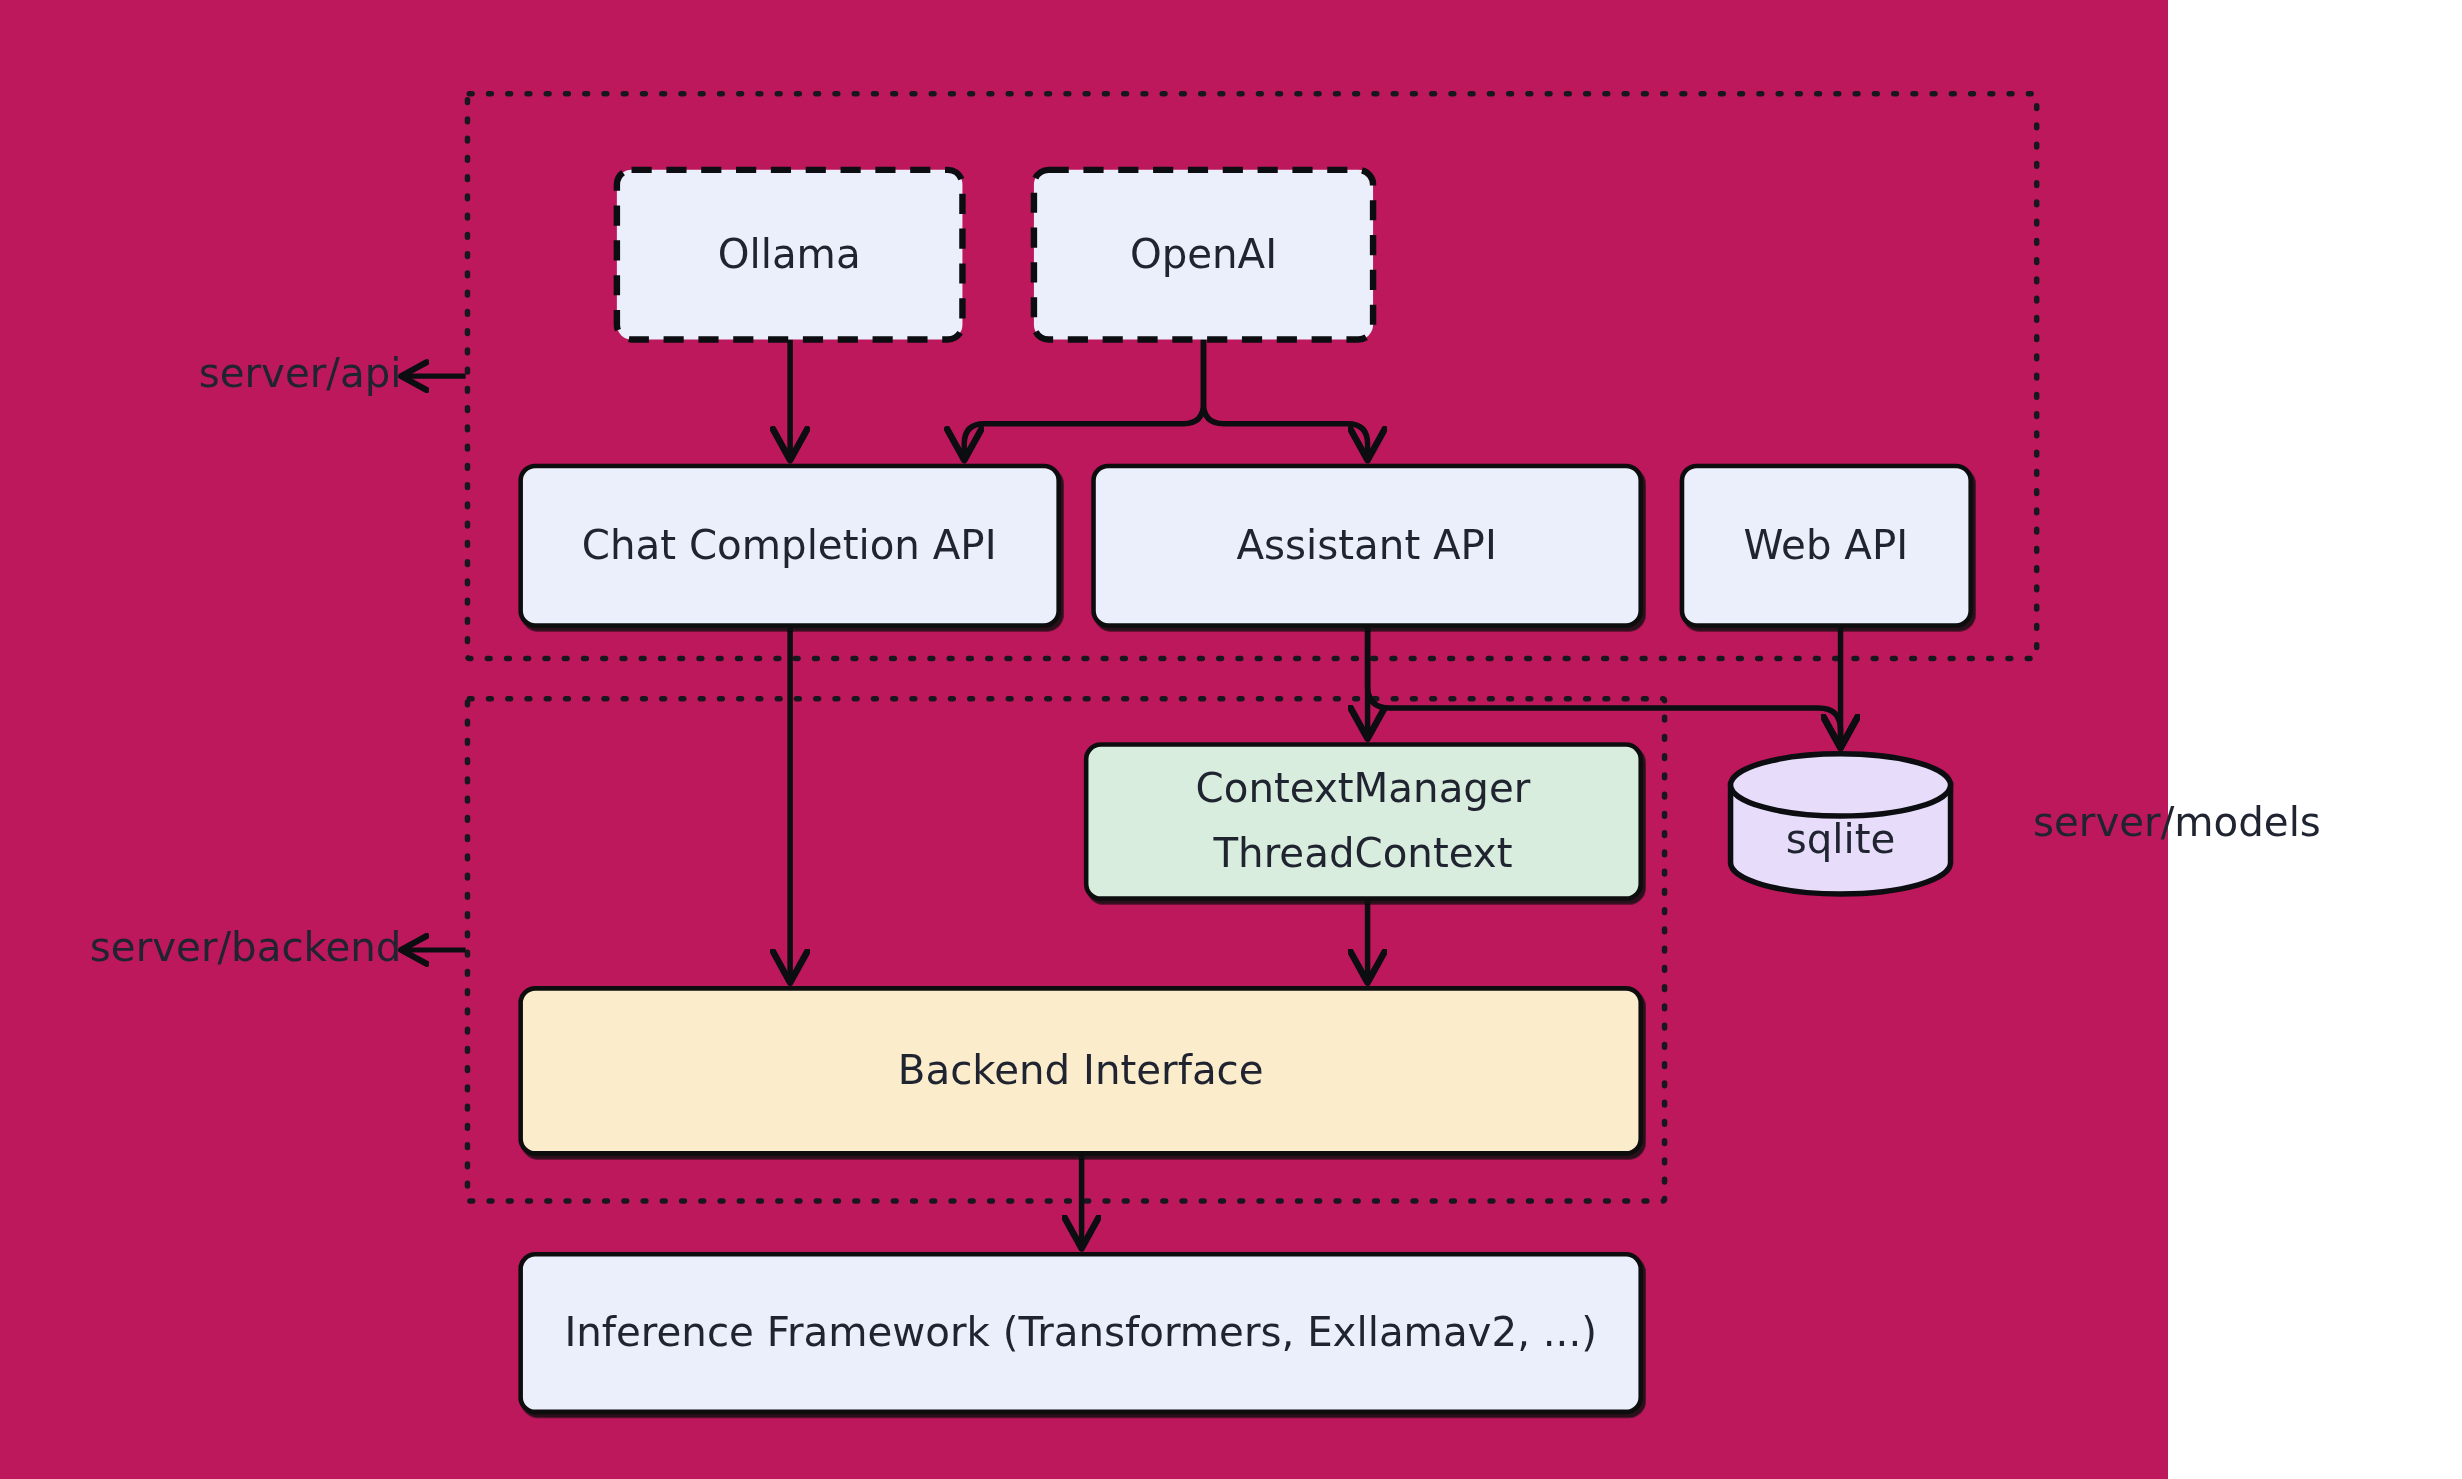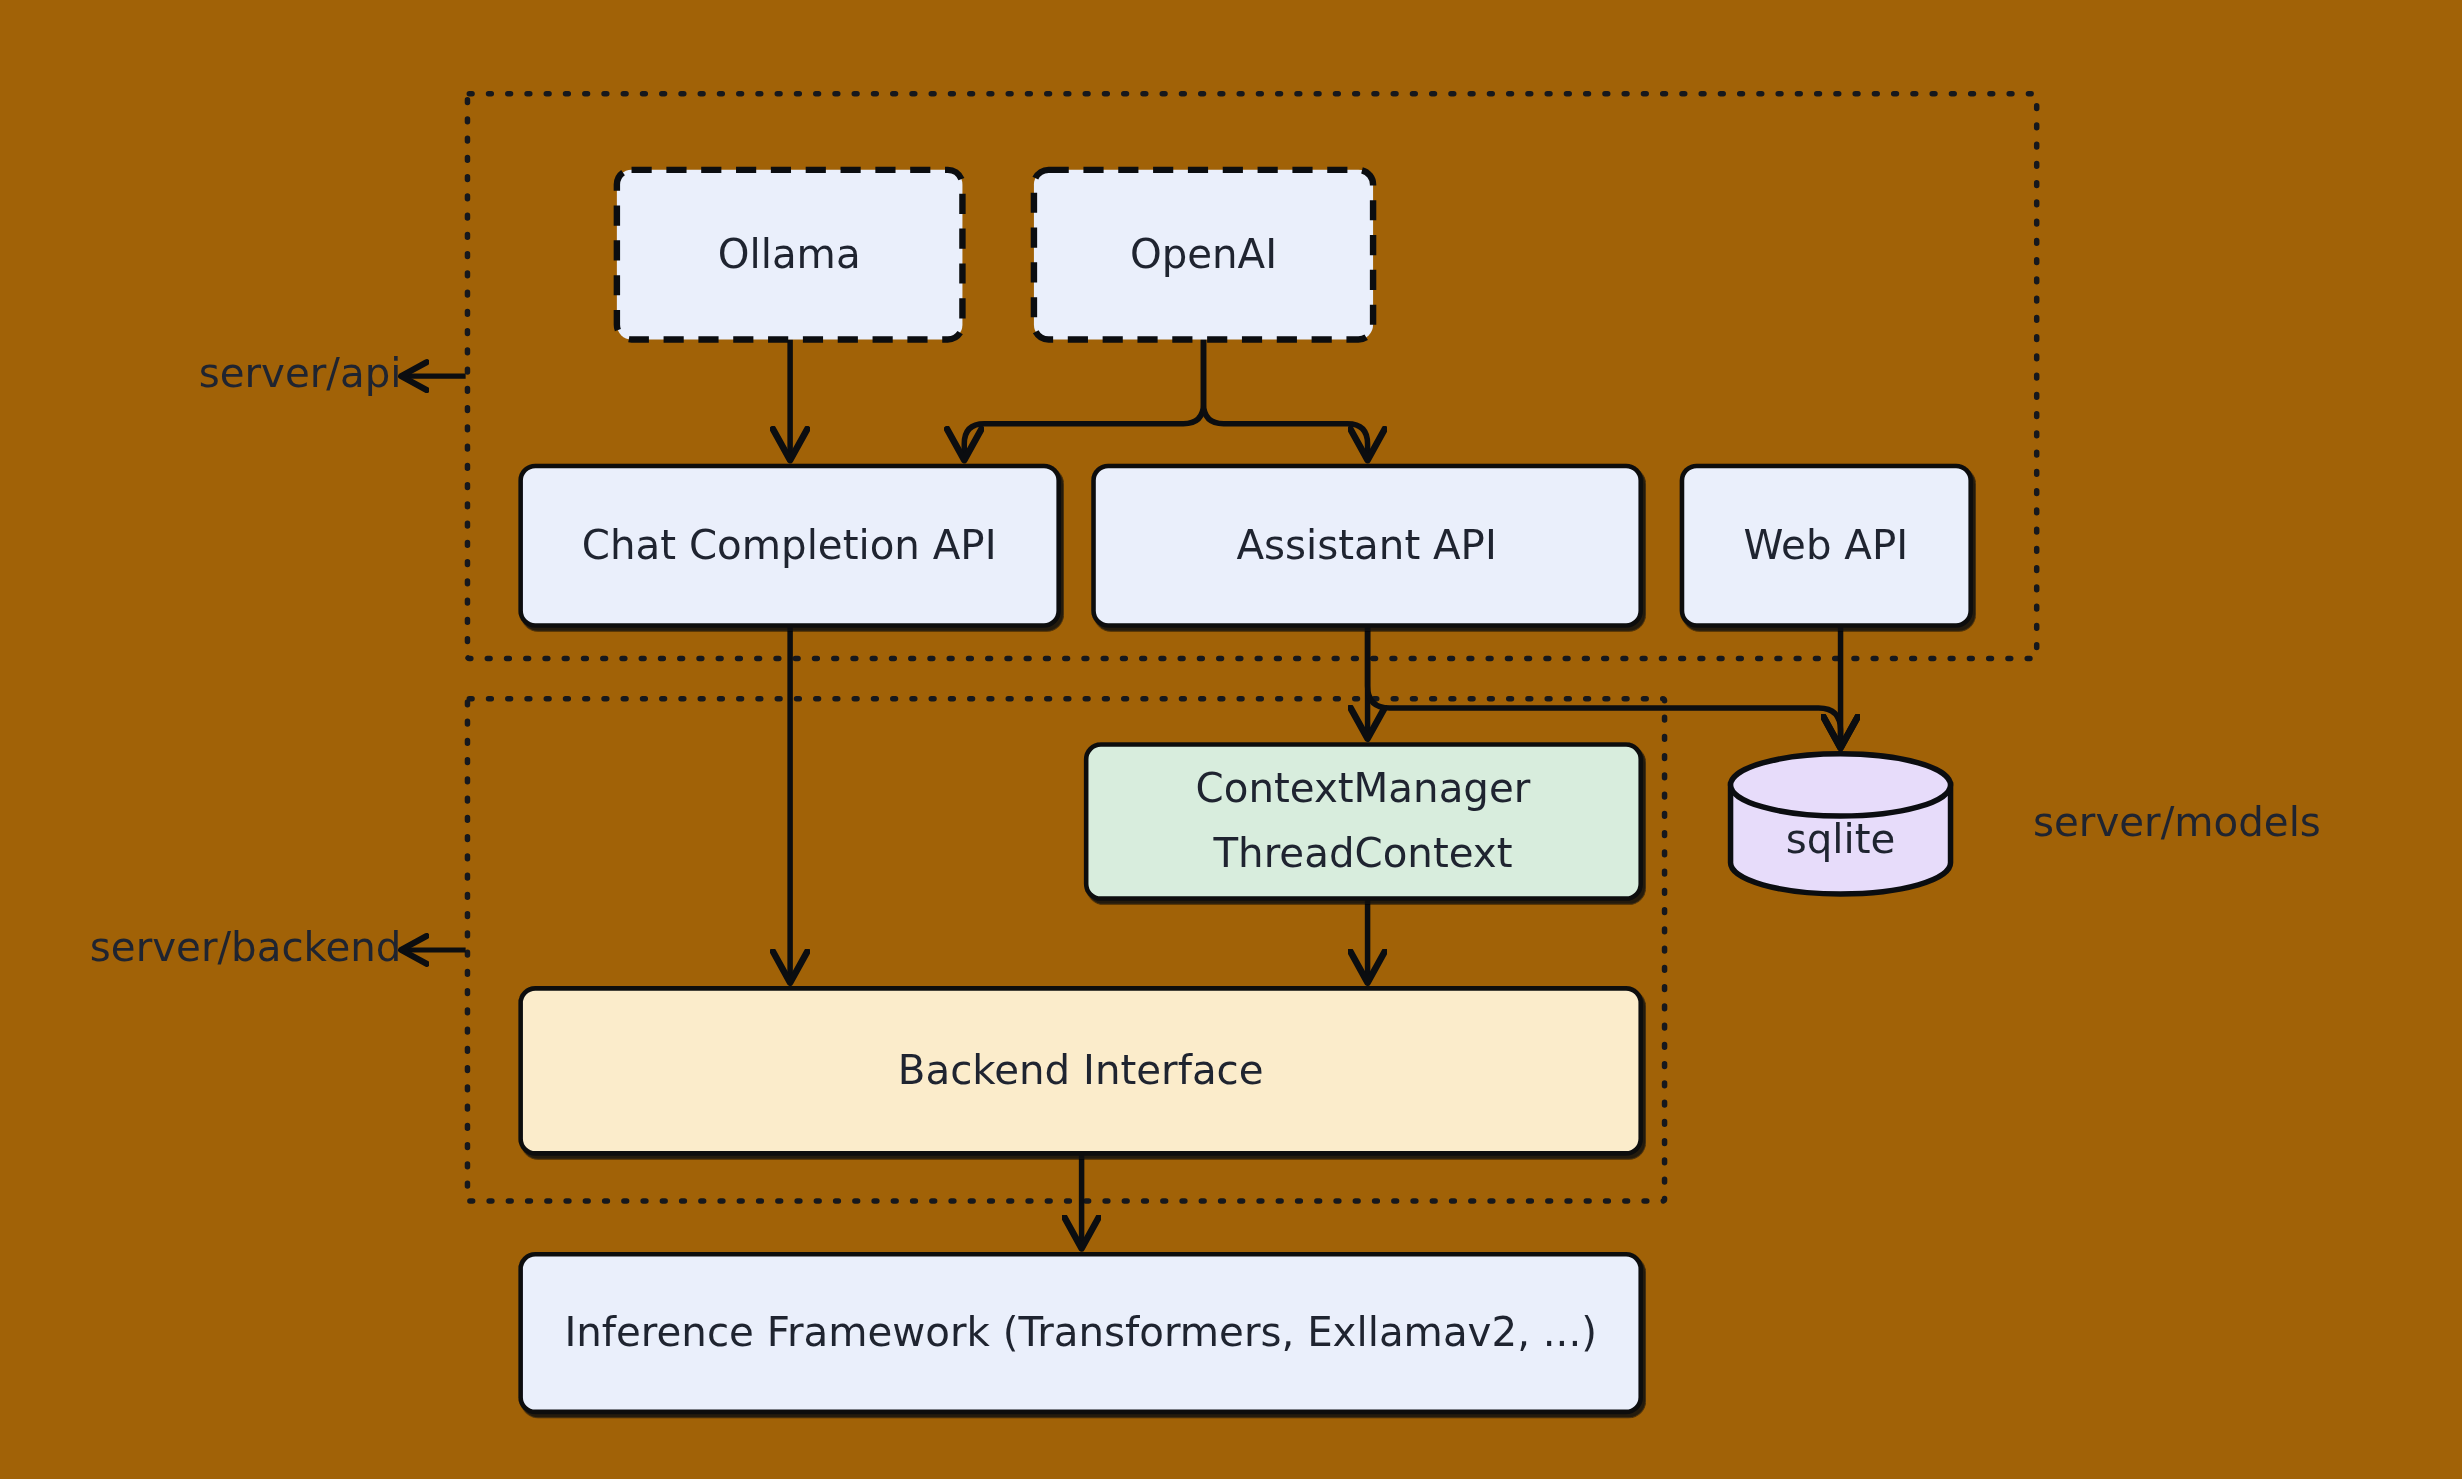--- a/index.html
+++ b/index.html
@@ -9,23 +9,23 @@
     background: #ffffff;
   }
   body {
     width: 2462px;
     height: 1480px;
     overflow: hidden;
     font-family: "DejaVu Sans", "Liberation Sans", sans-serif;
   }
   #diagram-root {
     position: relative;
-    width: 2462px;
+    width: 2168px;
     height: 1480px;
-    background: #a16207;
+    background: #be185d;
   }
   svg.diagram-canvas {
     position: absolute;
     top: 0;
     left: 0;
     width: 2462px;
     height: 1480px;
     display: block;
   }
   .node-label,

